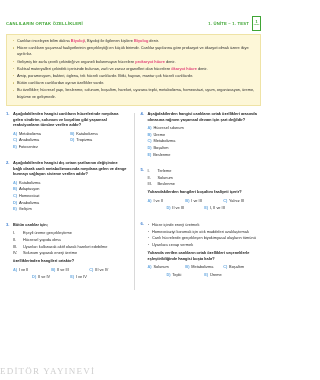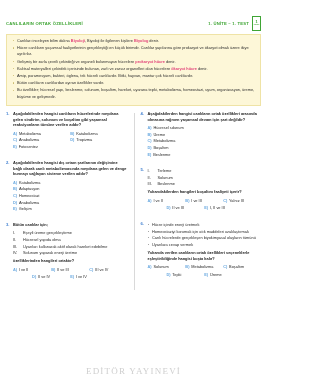--- a/index.html
+++ b/index.html
@@ -104,21 +104,20 @@
   
   .opts.grid2 .opt{width:50%;box-sizing:border-box;}
   .opts.col1 .opt{width:100%;}
   .opts.row3 .opt{width:33.33%;box-sizing:border-box;}
   .opts.row2c{justify-content:center;}
   .opts.row2c .opt{width:33.33%;box-sizing:border-box;}
 
   
   .watermark{
     position:absolute;left:0;right:0;bottom:4px;
-    text-align:center;
     font-family:"Liberation Serif", serif;
     font-size:9px;letter-spacing:1.2px;
     color:#cfcfcf;
   }
 </style>
 </head>
 <body>
 
 <div class="page">
 

